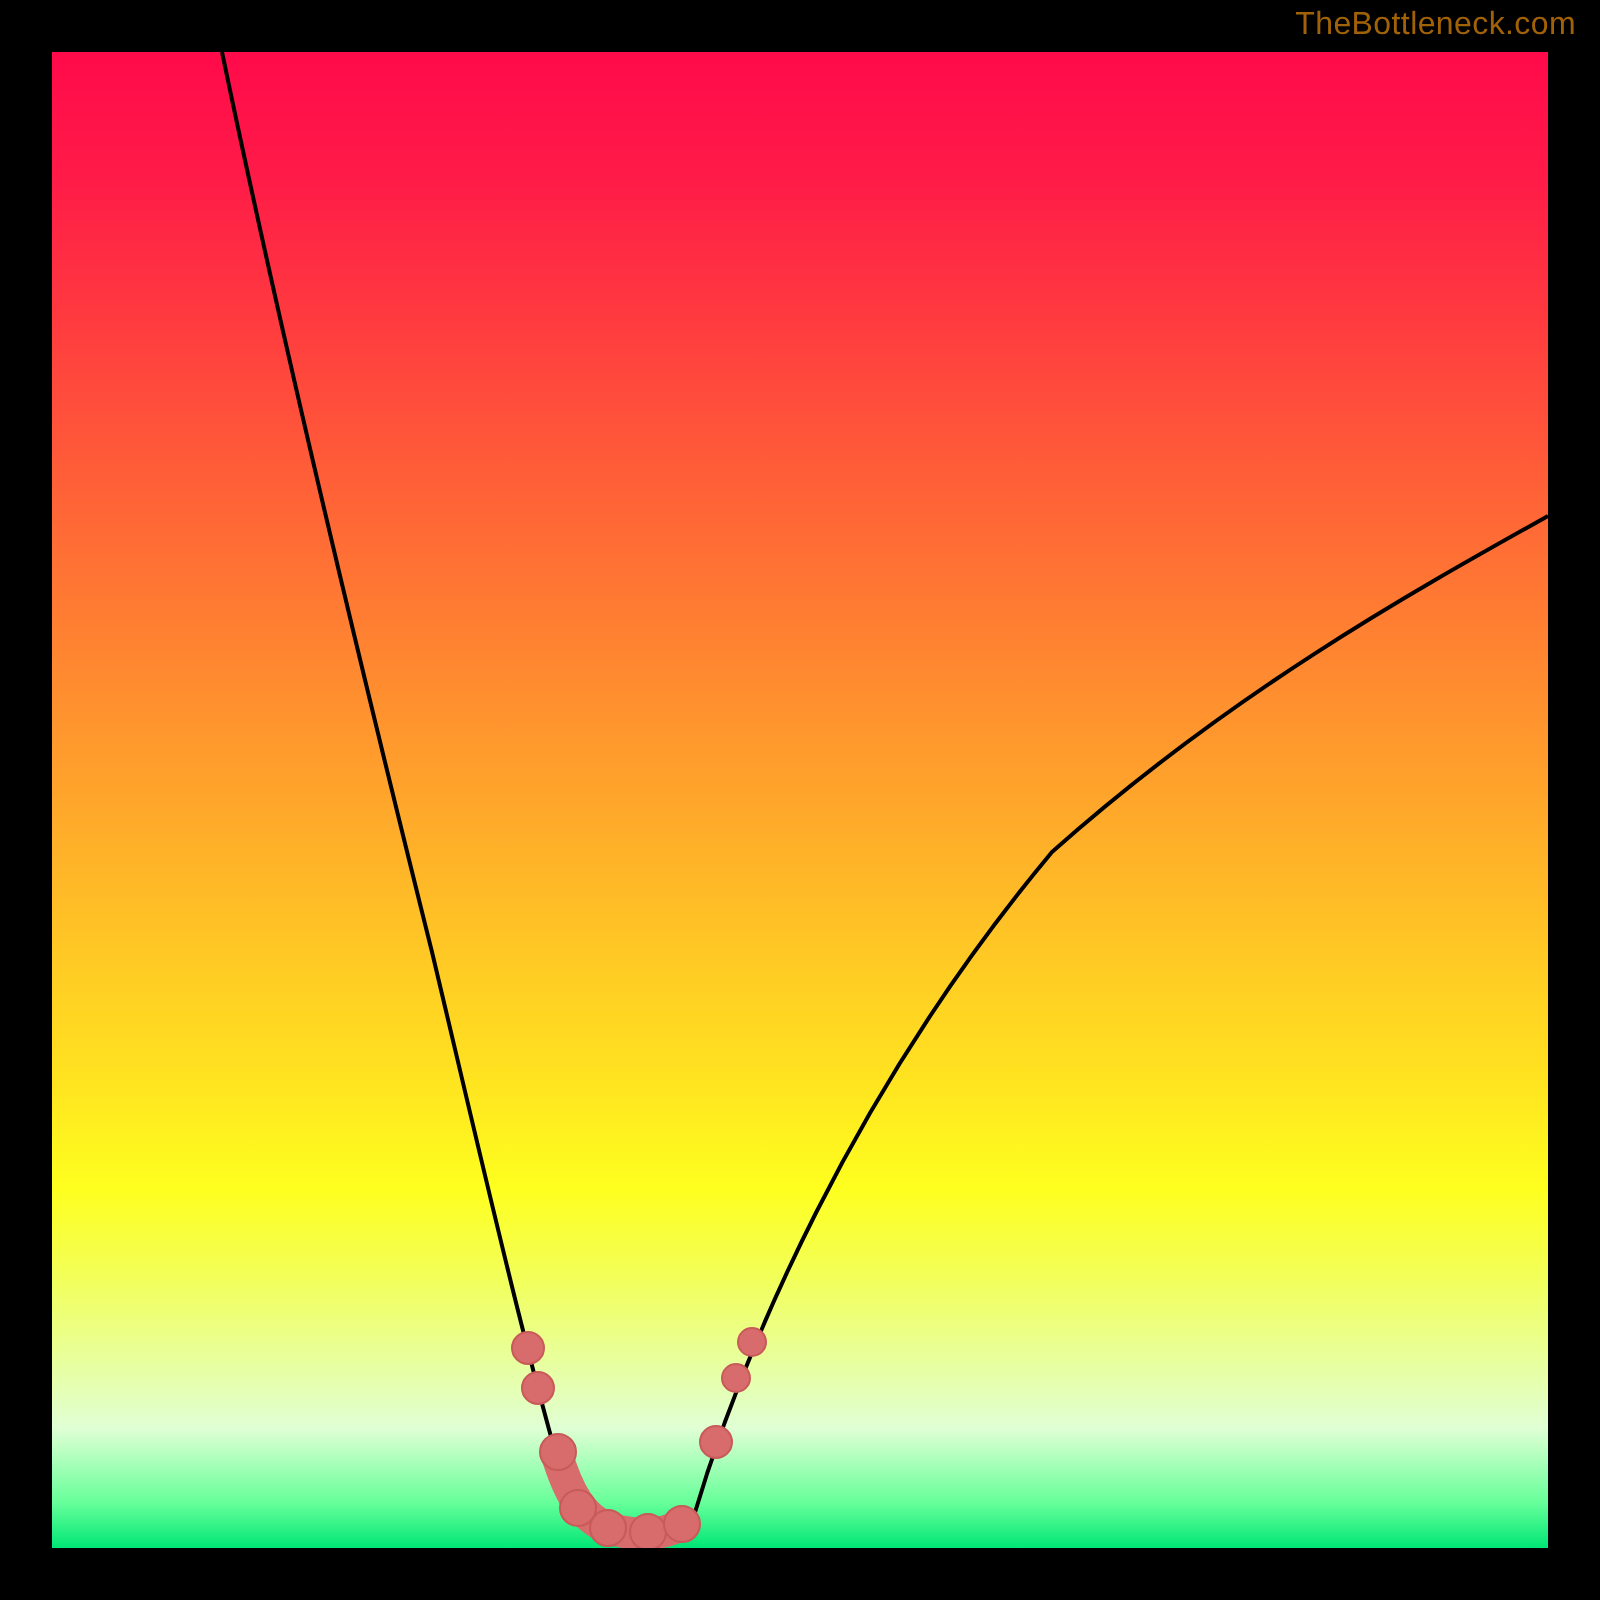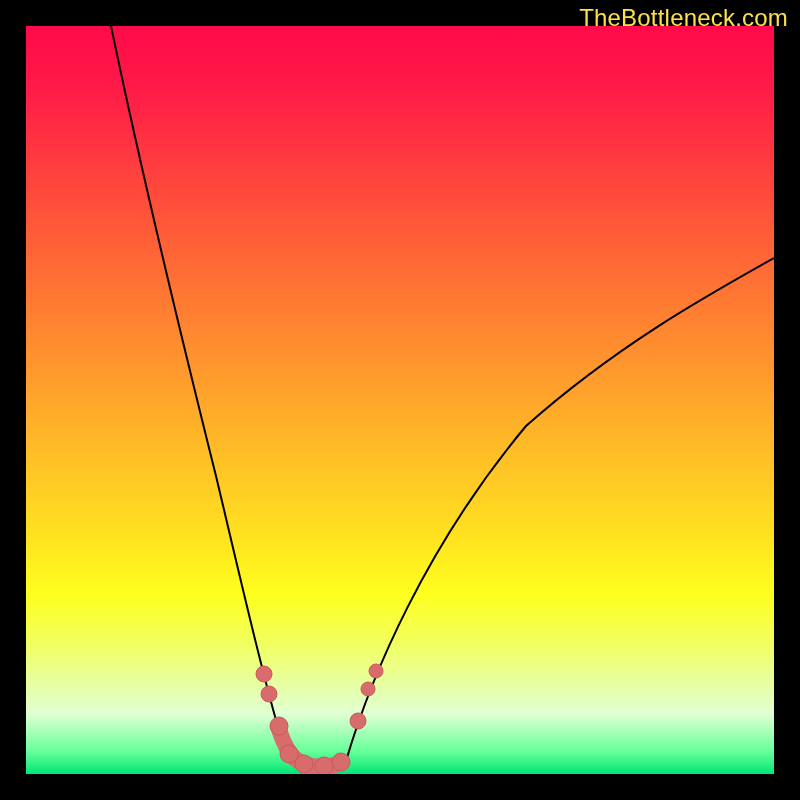--- a/index.html
+++ b/index.html
@@ -31,22 +31,22 @@
       #e9ff97 87%,
       #e0ffd4 92%,
       #66ff99 97%,
       #00e676 100%
     );
   }
   .watermark {
     position: absolute;
     top: 4px;
     right: 12px;
-    color: #fde047;
-    font-size: 24px;
+    color: #a16207;
+    font-size: 16px;
     letter-spacing: 0.2px;
     font-weight: 500;
   }
   svg.plot {
     position: absolute;
     left: 0;
     top: 0;
   }
   .curve {
     fill: none;

